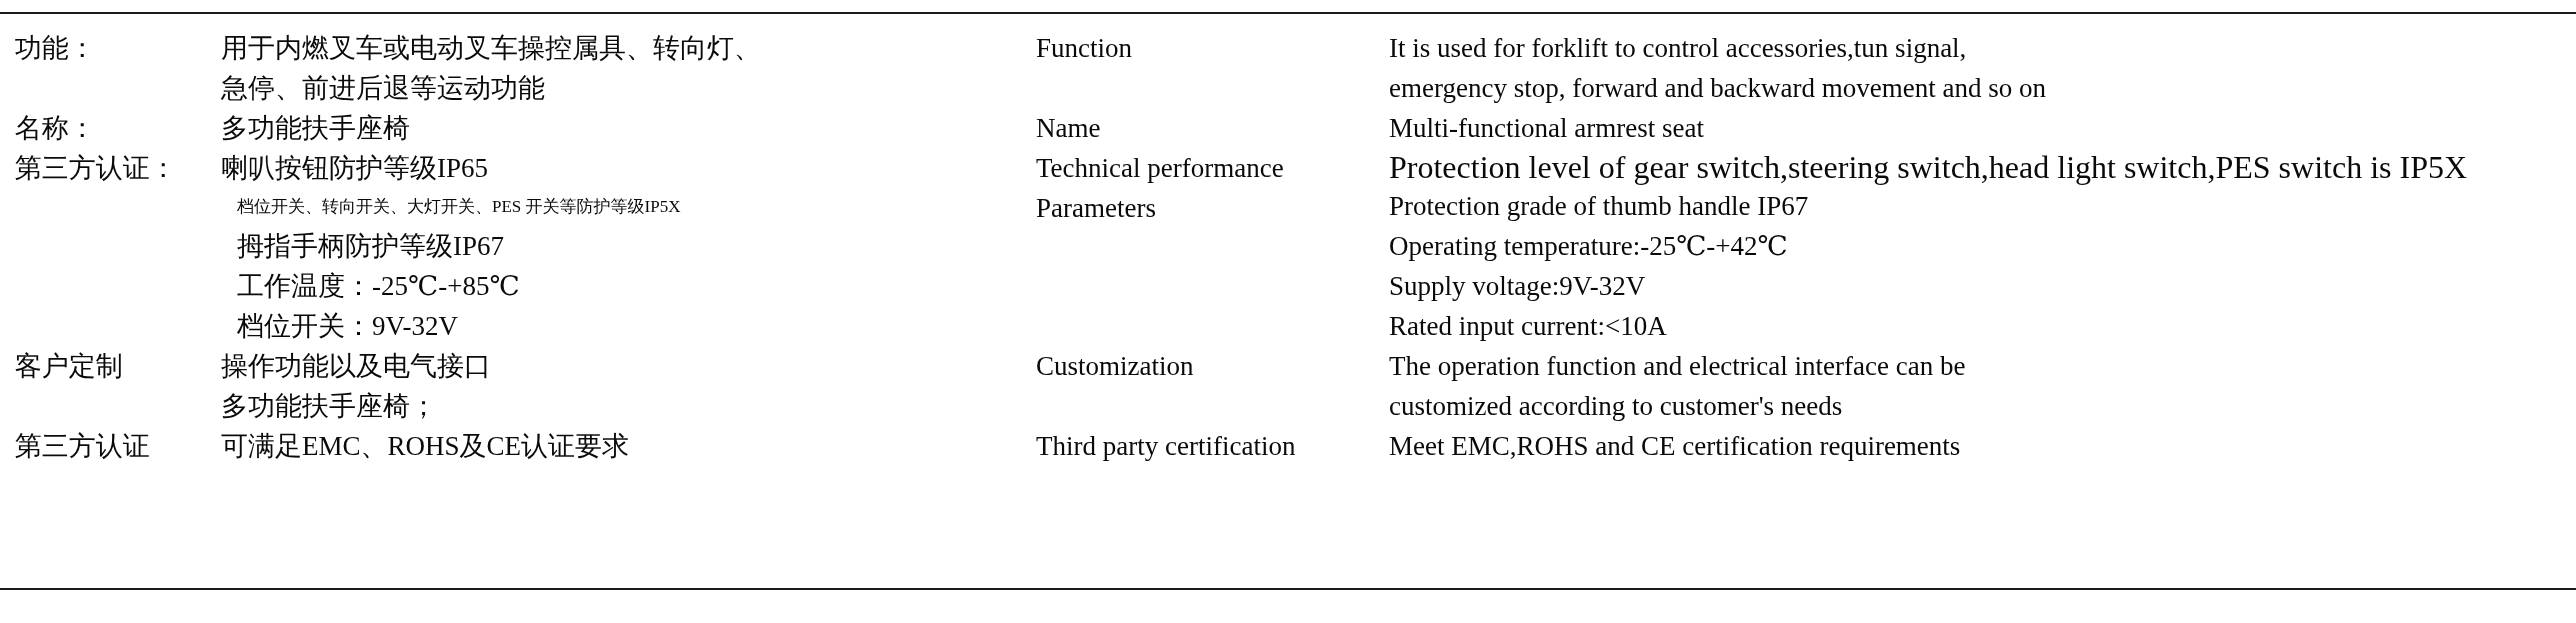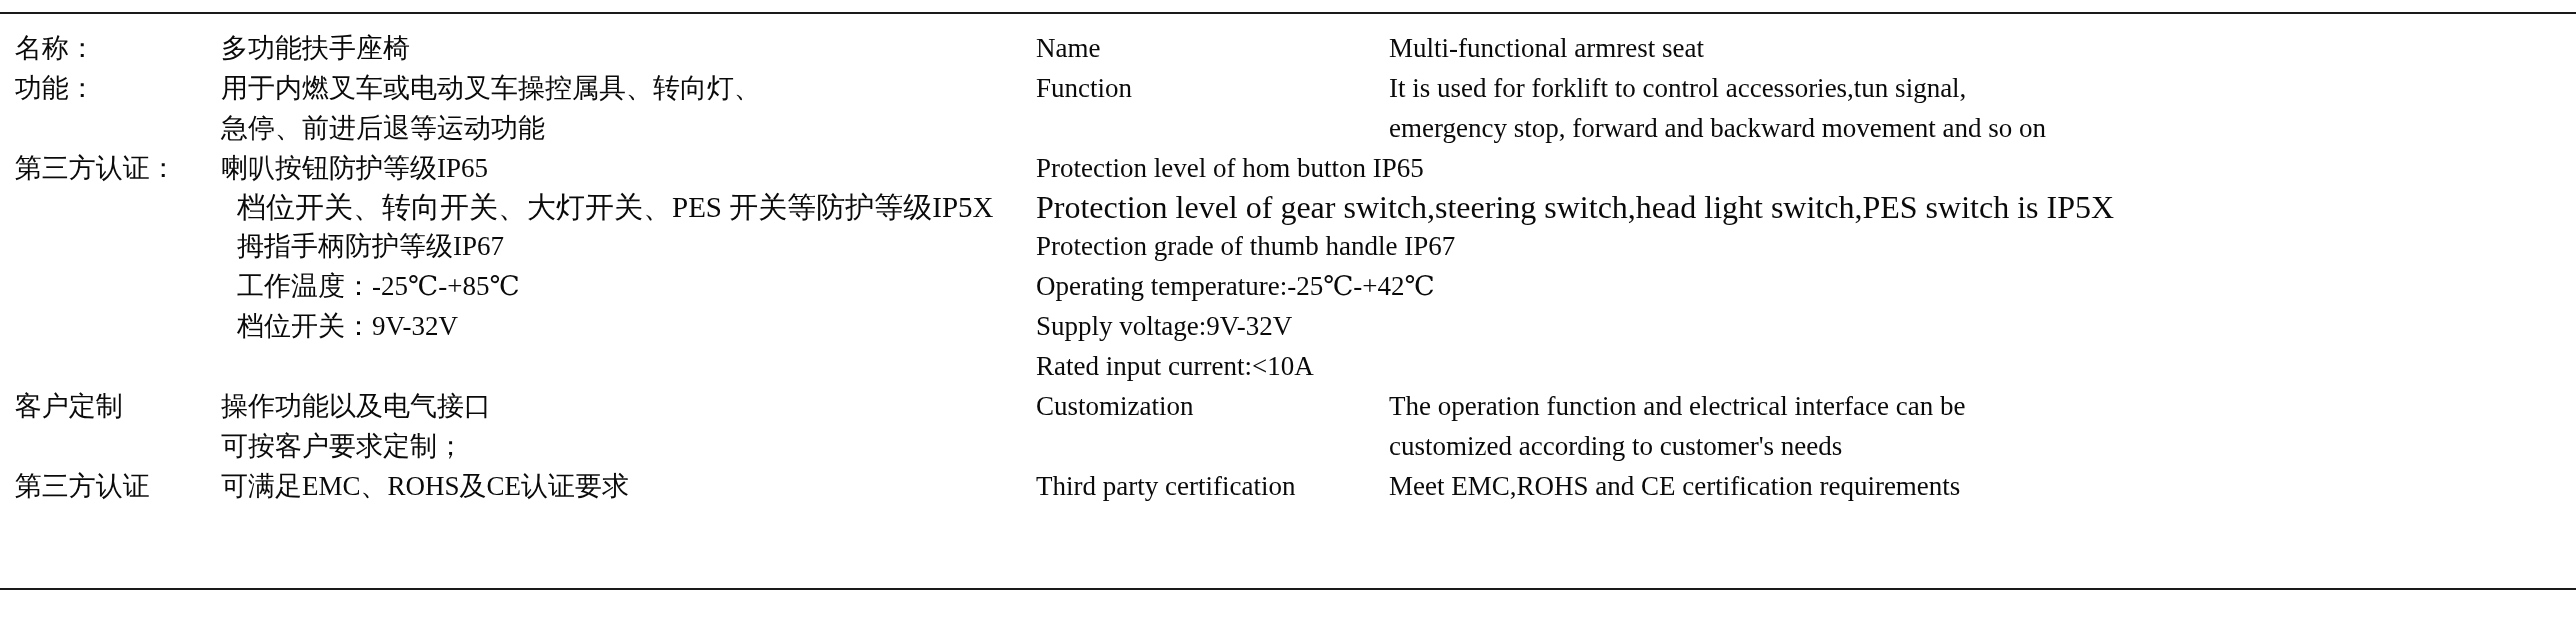--- a/index.html
+++ b/index.html
@@ -72,21 +72,21 @@
 
   .line {
     line-height: 40px;
     font-size: 27px;
     white-space: nowrap;
   }
   .line.zh {
     font-family: "Liberation Serif", "DejaVu Serif", serif;
   }
   .line.small {
-    font-size: 29px;
+    font-size: 17px;
     line-height: 38px;
   }
   .line.indent {
     padding-left: 16px;
   }
   .en {
     font-family: "Liberation Serif", "DejaVu Serif", serif;
     font-size: 27px;
     line-height: 40px;
     white-space: nowrap;
@@ -100,78 +100,81 @@
 <body>
 
 <div class="sheet">
 
   <div class="rule rule-top"></div>
 
   <div class="grid">
 
     <div class="row">
       <div class="c-zh-label">
-        <div class="line zh">名称：</div>
-      </div>
-      <div class="c-zh-value">
-        <div class="line zh">多功能扶手座椅</div>
-      </div>
-      <div class="c-en-label">
-        <div class="en">Name</div>
-      </div>
-      <div class="c-en-value">
-        <div class="en">Multi-functional armrest seat</div>
-      </div>
-    </div>
-
-    <div class="row">
-      <div class="c-zh-label">
         <div class="line zh">功能：</div>
       </div>
       <div class="c-zh-value">
         <div class="line zh">用于内燃叉车或电动叉车操控属具、转向灯、</div>
         <div class="line zh">急停、前进后退等运动功能</div>
       </div>
       <div class="c-en-label">
         <div class="en">Function</div>
       </div>
       <div class="c-en-value">
         <div class="en">It is used for forklift to control accessories,tun signal,</div>
         <div class="en">emergency stop, forward and backward movement and so on</div>
+      </div>
+    </div>
+
+    <div class="row">
+      <div class="c-zh-label">
+        <div class="line zh">名称：</div>
+      </div>
+      <div class="c-zh-value">
+        <div class="line zh">多功能扶手座椅</div>
+      </div>
+      <div class="c-en-label">
+        <div class="en">Name</div>
+      </div>
+      <div class="c-en-value">
+        <div class="en">Multi-functional armrest seat</div>
       </div>
     </div>
 
     <div class="row">
       <div class="c-zh-label">
         <div class="line zh">第三方认证：</div>
       </div>
       <div class="c-zh-value">
         <div class="line zh">喇叭按钮防护等级IP65</div>
         <div class="line zh small indent">档位开关、转向开关、大灯开关、PES 开关等防护等级IP5X</div>
         <div class="line zh indent">拇指手柄防护等级IP67</div>
         <div class="line zh indent">工作温度：-25℃-+85℃</div>
         <div class="line zh indent">档位开关：9V-32V</div>
       </div>
-      <div class="c-en-value">
-        <div class="en">Protection level of hom button IP65</div>
+      <div class="c-en-label">
+        <div class="en">Technical performance</div>
+        <div class="en">Parameters</div>
+      </div>
+      <div class="c-en-value">
         <div class="en small">Protection level of gear switch,steering switch,head light switch,PES switch is IP5X</div>
         <div class="en">Protection grade of thumb handle IP67</div>
         <div class="en">Operating temperature:-25℃-+42℃</div>
         <div class="en">Supply voltage:9V-32V</div>
         <div class="en">Rated input current:&lt;10A</div>
       </div>
     </div>
 
     <div class="row">
       <div class="c-zh-label">
         <div class="line zh">客户定制</div>
       </div>
       <div class="c-zh-value">
         <div class="line zh">操作功能以及电气接口</div>
-        <div class="line zh">可按客户要求定制；</div>
+        <div class="line zh">多功能扶手座椅；</div>
       </div>
       <div class="c-en-label">
         <div class="en">Customization</div>
       </div>
       <div class="c-en-value">
         <div class="en">The operation function and electrical interface can be</div>
         <div class="en">customized according to customer's needs</div>
       </div>
     </div>
 

